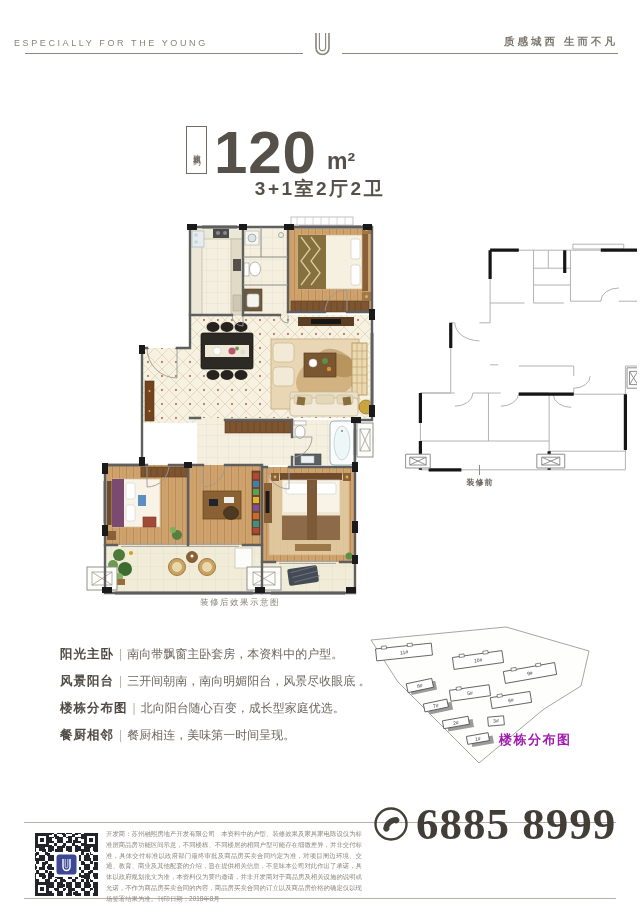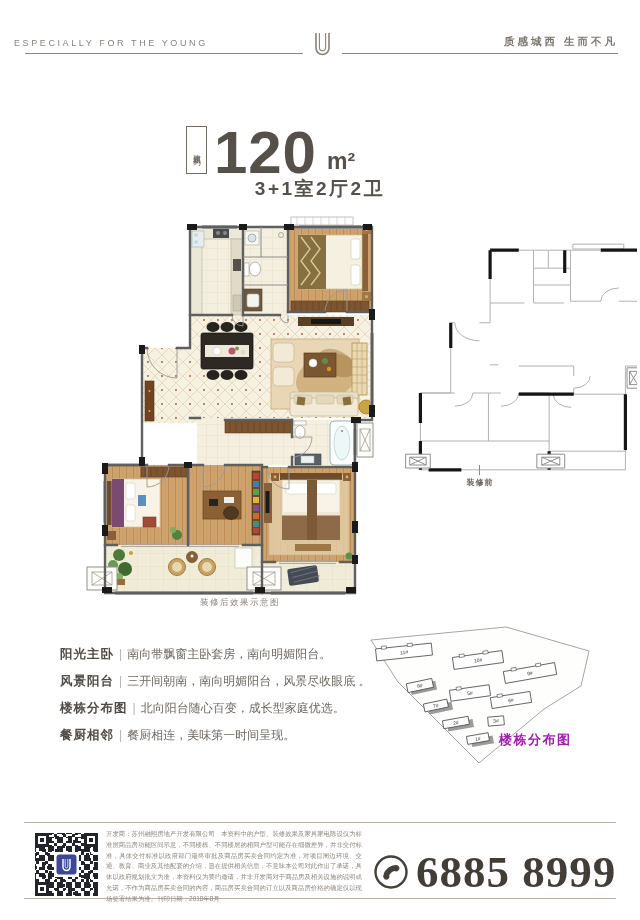--- a/index.html
+++ b/index.html
@@ -23,21 +23,21 @@
   .tick-before{left:479px;top:465px;width:1px;height:10px;background:#8f8a84;}
   .cap-before{left:455px;top:477px;width:50px;text-align:center;font-size:8px;letter-spacing:1px;color:#6b655e;font-weight:bold;}
   .cap-site{left:499px;top:731px;width:90px;font-size:13px;font-weight:700;letter-spacing:1.5px;color:#a21caf;}
   
   .feat-row{left:60px;width:330px;height:20px;font-size:12px;color:#6d6760;white-space:nowrap;}
   .feat-label{font-weight:700;font-size:12.5px;color:#4f4a44;letter-spacing:1px;}
   .feat-sep{color:#b9b3ab;margin:0 5px;}
   
   .rule{left:24px;width:592px;height:1px;background:#b7b0a8;}
   .disc{left:106px;top:829px;width:256px;font-size:6.4px;line-height:1.68;color:#8d867e;text-align:justify;}
-  .phone-wrap{left:372px;top:846px;width:250px;display:flex;align-items:center;}
+  .phone-wrap{left:372px;top:798px;width:250px;display:flex;align-items:center;}
   .phone-num{font-family:"Liberation Serif",serif;font-weight:700;font-size:45px;color:#423d37;letter-spacing:1px;margin-left:6px;}
 </style>
 </head>
 <body>
 
 <div class="abs hdr-en">ESPECIALLY FOR THE YOUNG</div>
 <div class="abs hdr-line-l"></div>
 <div class="abs hdr-line-r"></div>
 <svg class="abs" style="left:306px;top:30px" width="32" height="32" viewBox="0 0 32 32">
   <path d="M10,3 V18 a6.5,6.5 0 0 0 13,0 V3" fill="none" stroke="#8a837b" stroke-width="1.6"></path>
@@ -355,21 +355,21 @@
       <path d="M168,357 h22 v13 h-22 z M168,357 L190,370 M190,357 L168,370" fill="none" vector-effect="non-scaling-stroke"></path>
       <rect x="272" y="208" width="16" height="34" vector-effect="non-scaling-stroke"></rect>
       <path d="M275,214 h10 v22 h-10 z M275,214 L285,236 M285,214 L275,236" fill="none" vector-effect="non-scaling-stroke"></path>
     </g>
   </g>
 </svg>
 <div class="abs tick-before"></div>
 <div class="abs cap-before">装修前</div>
 
 <div class="abs feat-row" style="top:646px">
-  <span class="feat-label">阳光主卧</span><span class="feat-sep">|</span><span>南向带飘窗主卧套房，南向明媚阳台。</span>
+  <span class="feat-label">阳光主卧</span><span class="feat-sep">|</span><span>南向带飘窗主卧套房，本资料中的户型。</span>
 </div>
 <div class="abs feat-row" style="top:673px">
   <span class="feat-label">风景阳台</span><span class="feat-sep">|</span><span>三开间朝南，南向明媚阳台，风景尽收眼底 。</span>
 </div>
 <div class="abs feat-row" style="top:700px">
   <span class="feat-label">楼栋分布图</span><span class="feat-sep">|</span><span>北向阳台随心百变，成长型家庭优选。</span>
 </div>
 <div class="abs feat-row" style="top:727px">
   <span class="feat-label">餐厨相邻</span><span class="feat-sep">|</span><span>餐厨相连，美味第一时间呈现。</span>
 </div>

